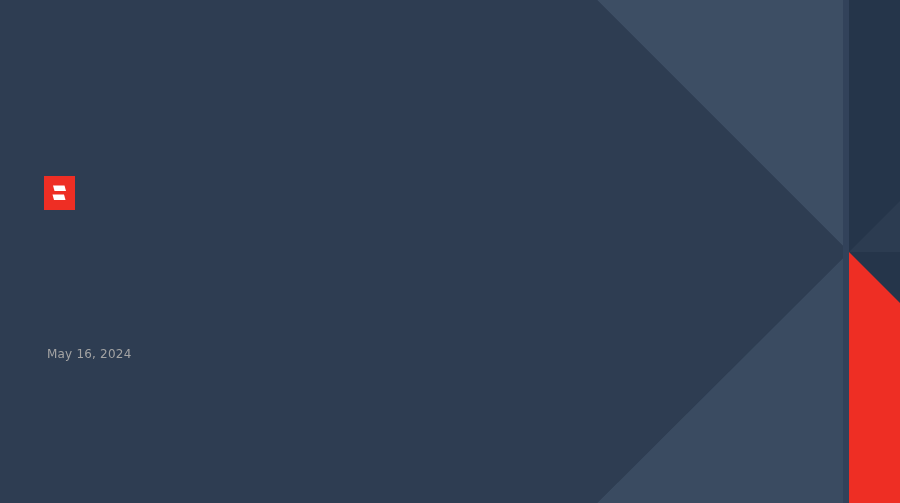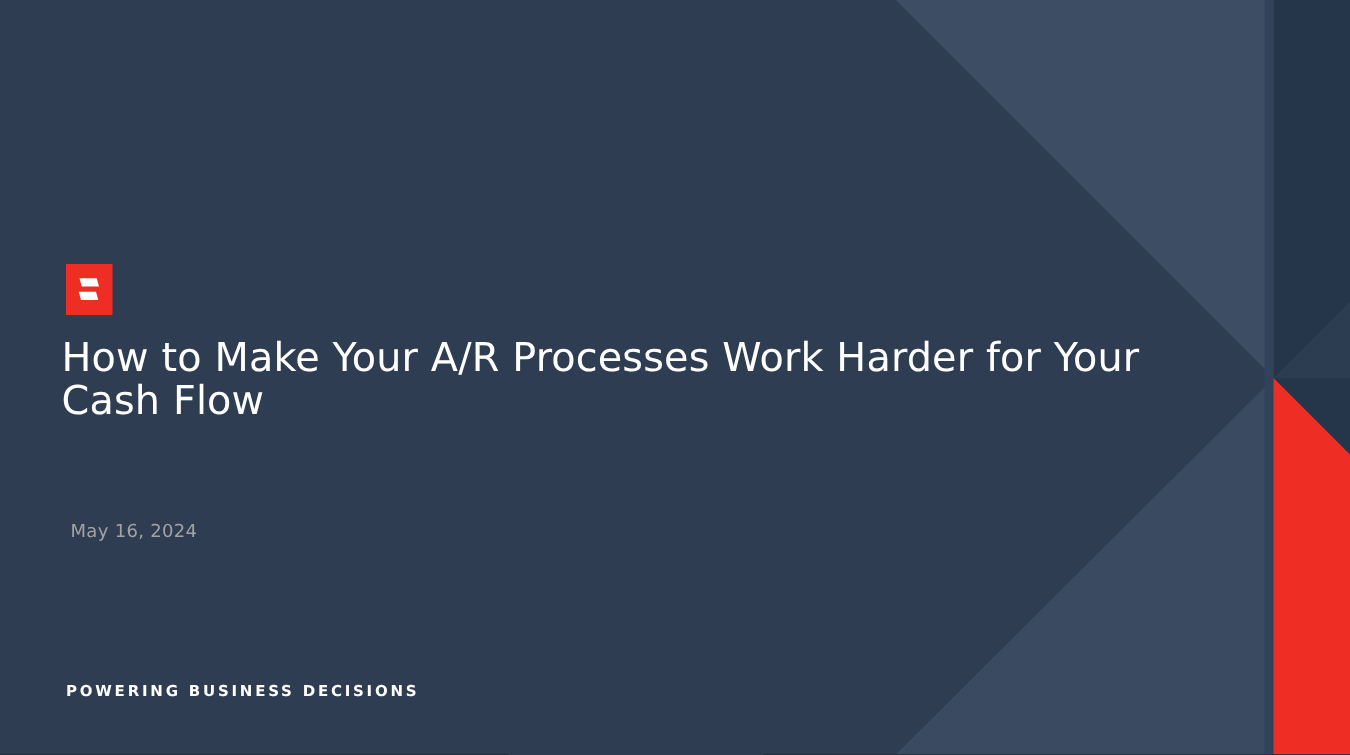--- a/index.html
+++ b/index.html
@@ -128,21 +128,19 @@
 
   <div class="content">
 
     <div class="logo-mark">
       <svg viewBox="0 0 31 34" aria-hidden="true">
         <path d="M9.0 9.5 L20.5 9.5 L22.0 15.0 L10.5 15.0 Z" fill="#ffffff"></path>
         <path d="M8.5 18.5 L20.0 18.5 L21.5 24.0 L10.0 24.0 Z" fill="#ffffff"></path>
       </svg>
     </div>
 
-    <h1 class="title">How to Make Your A/R Processes Work Harder for Your Cash Flow</h1>
 
 
     <div class="date">May 16, 2024</div>
 
-    <div class="tagline">POWERING BUSINESS DECISIONS</div>
 
   </div>
 </div>
 
 </body></html>

